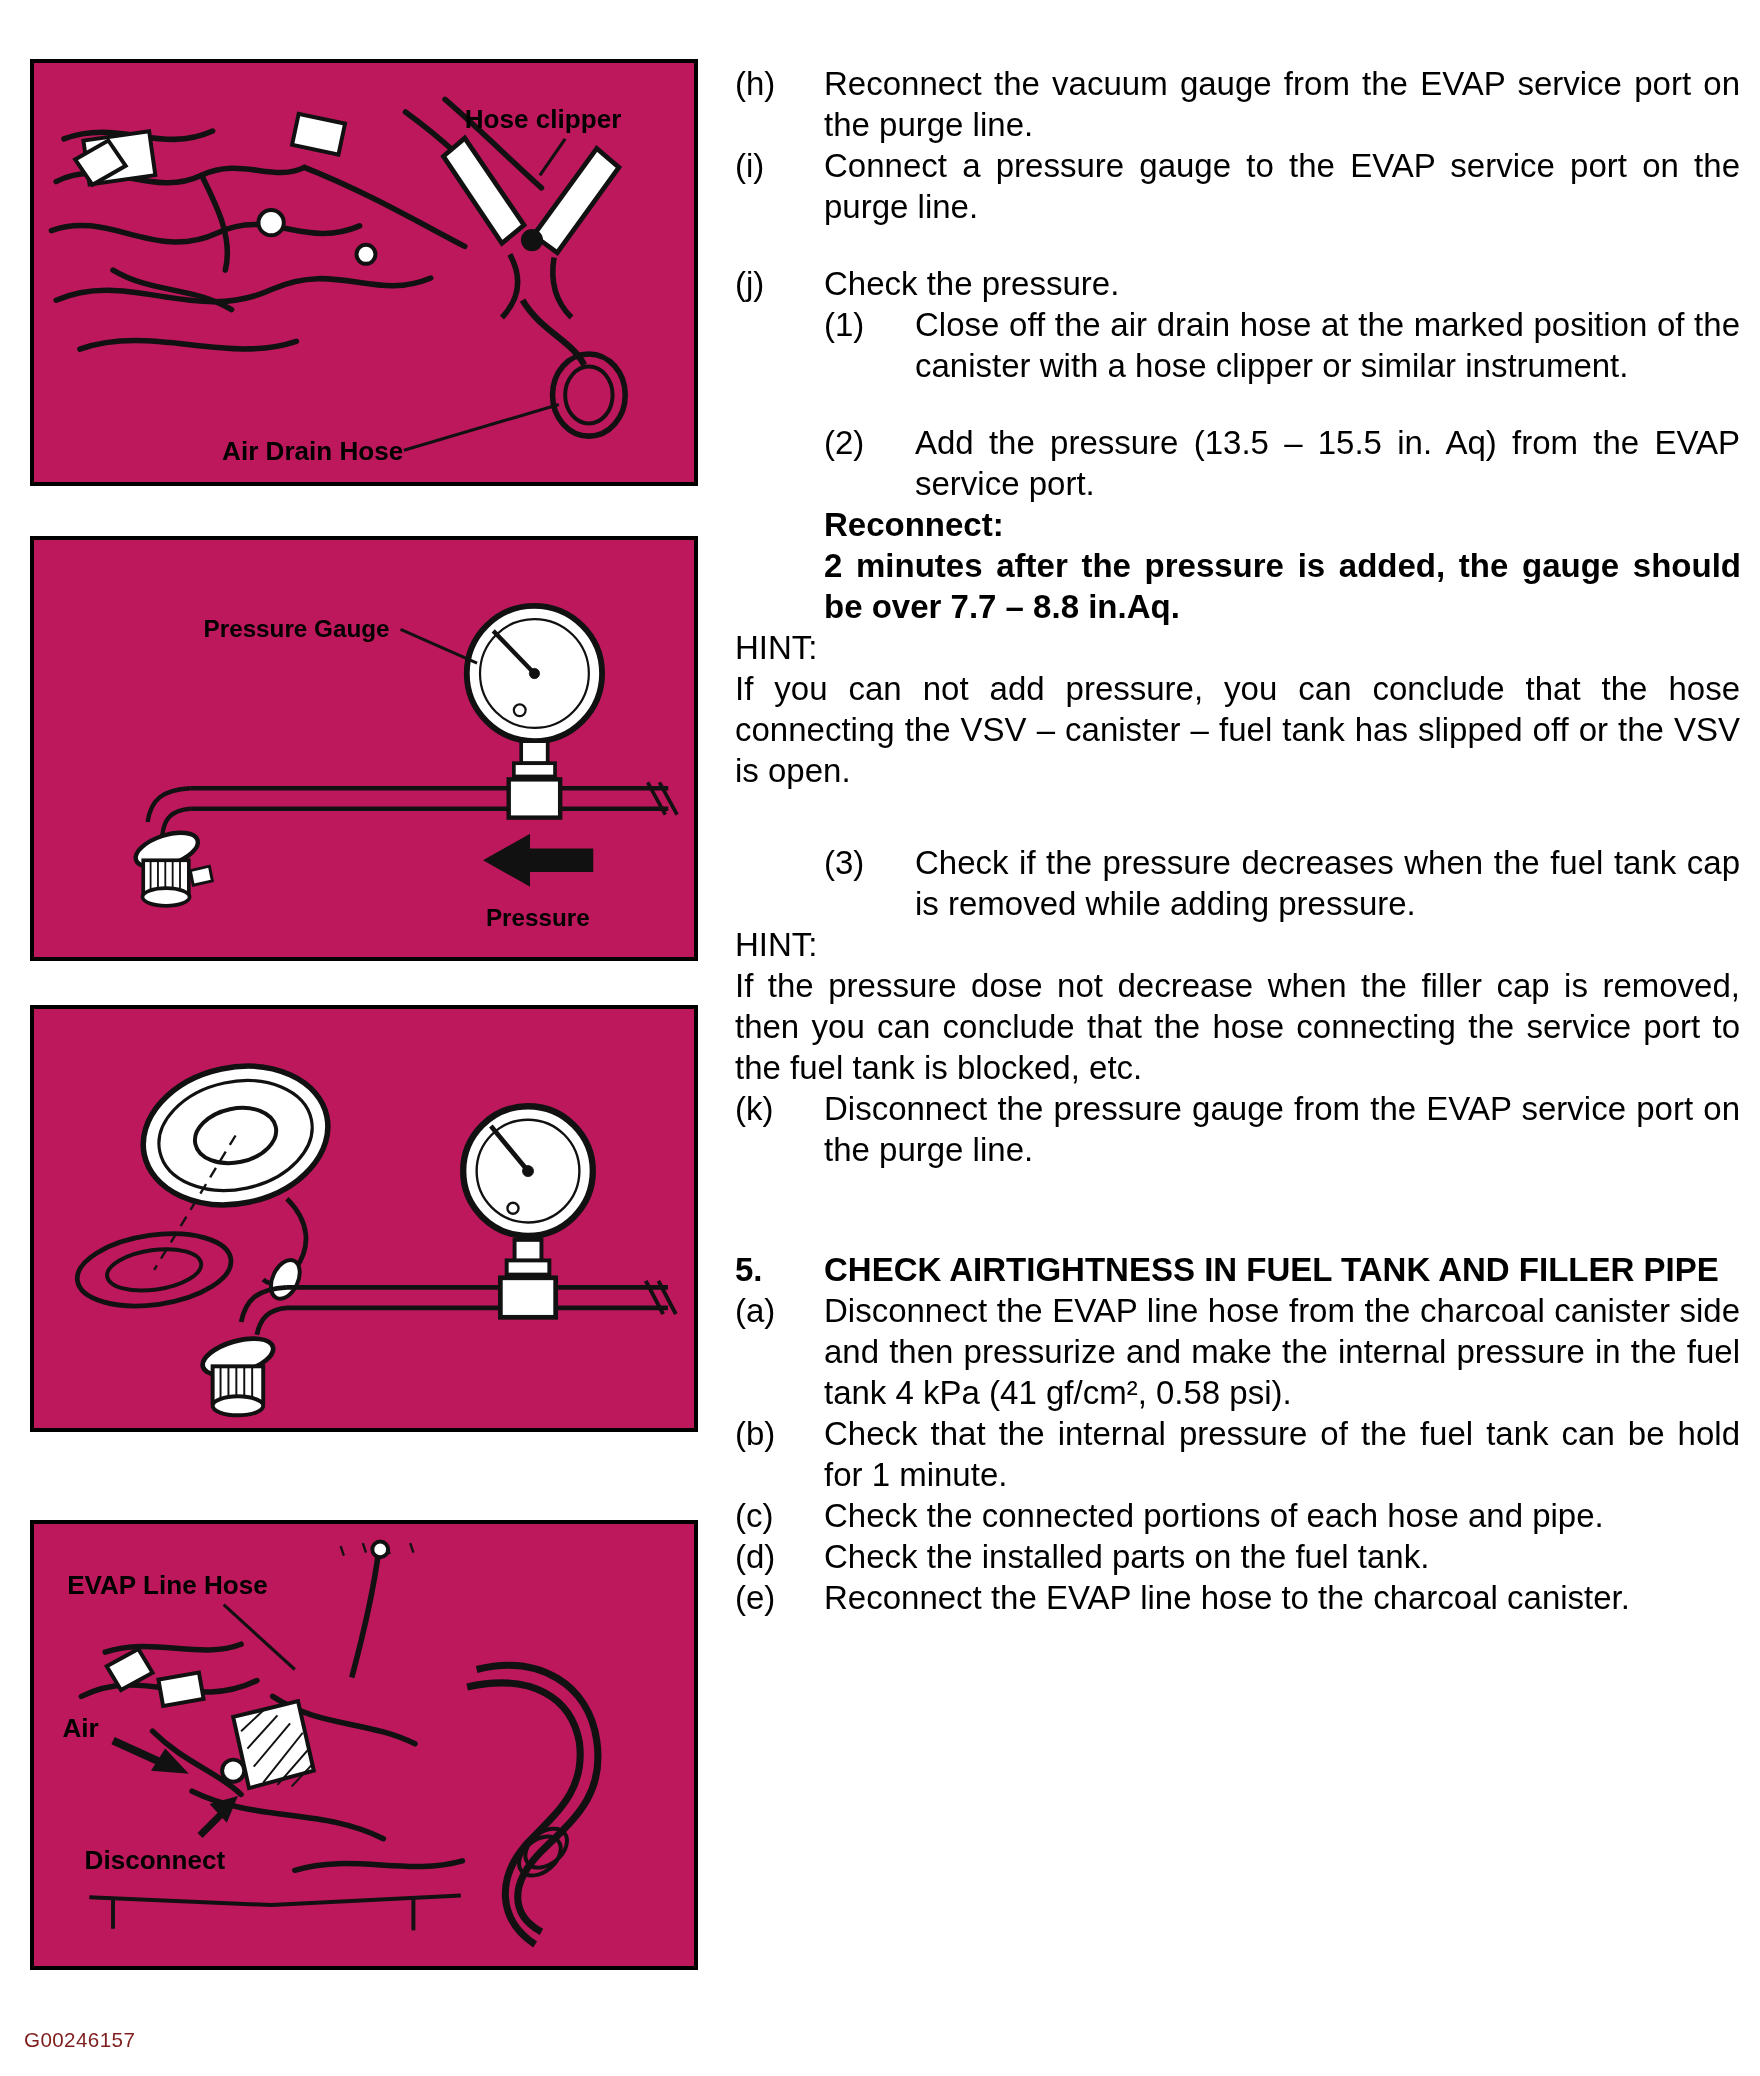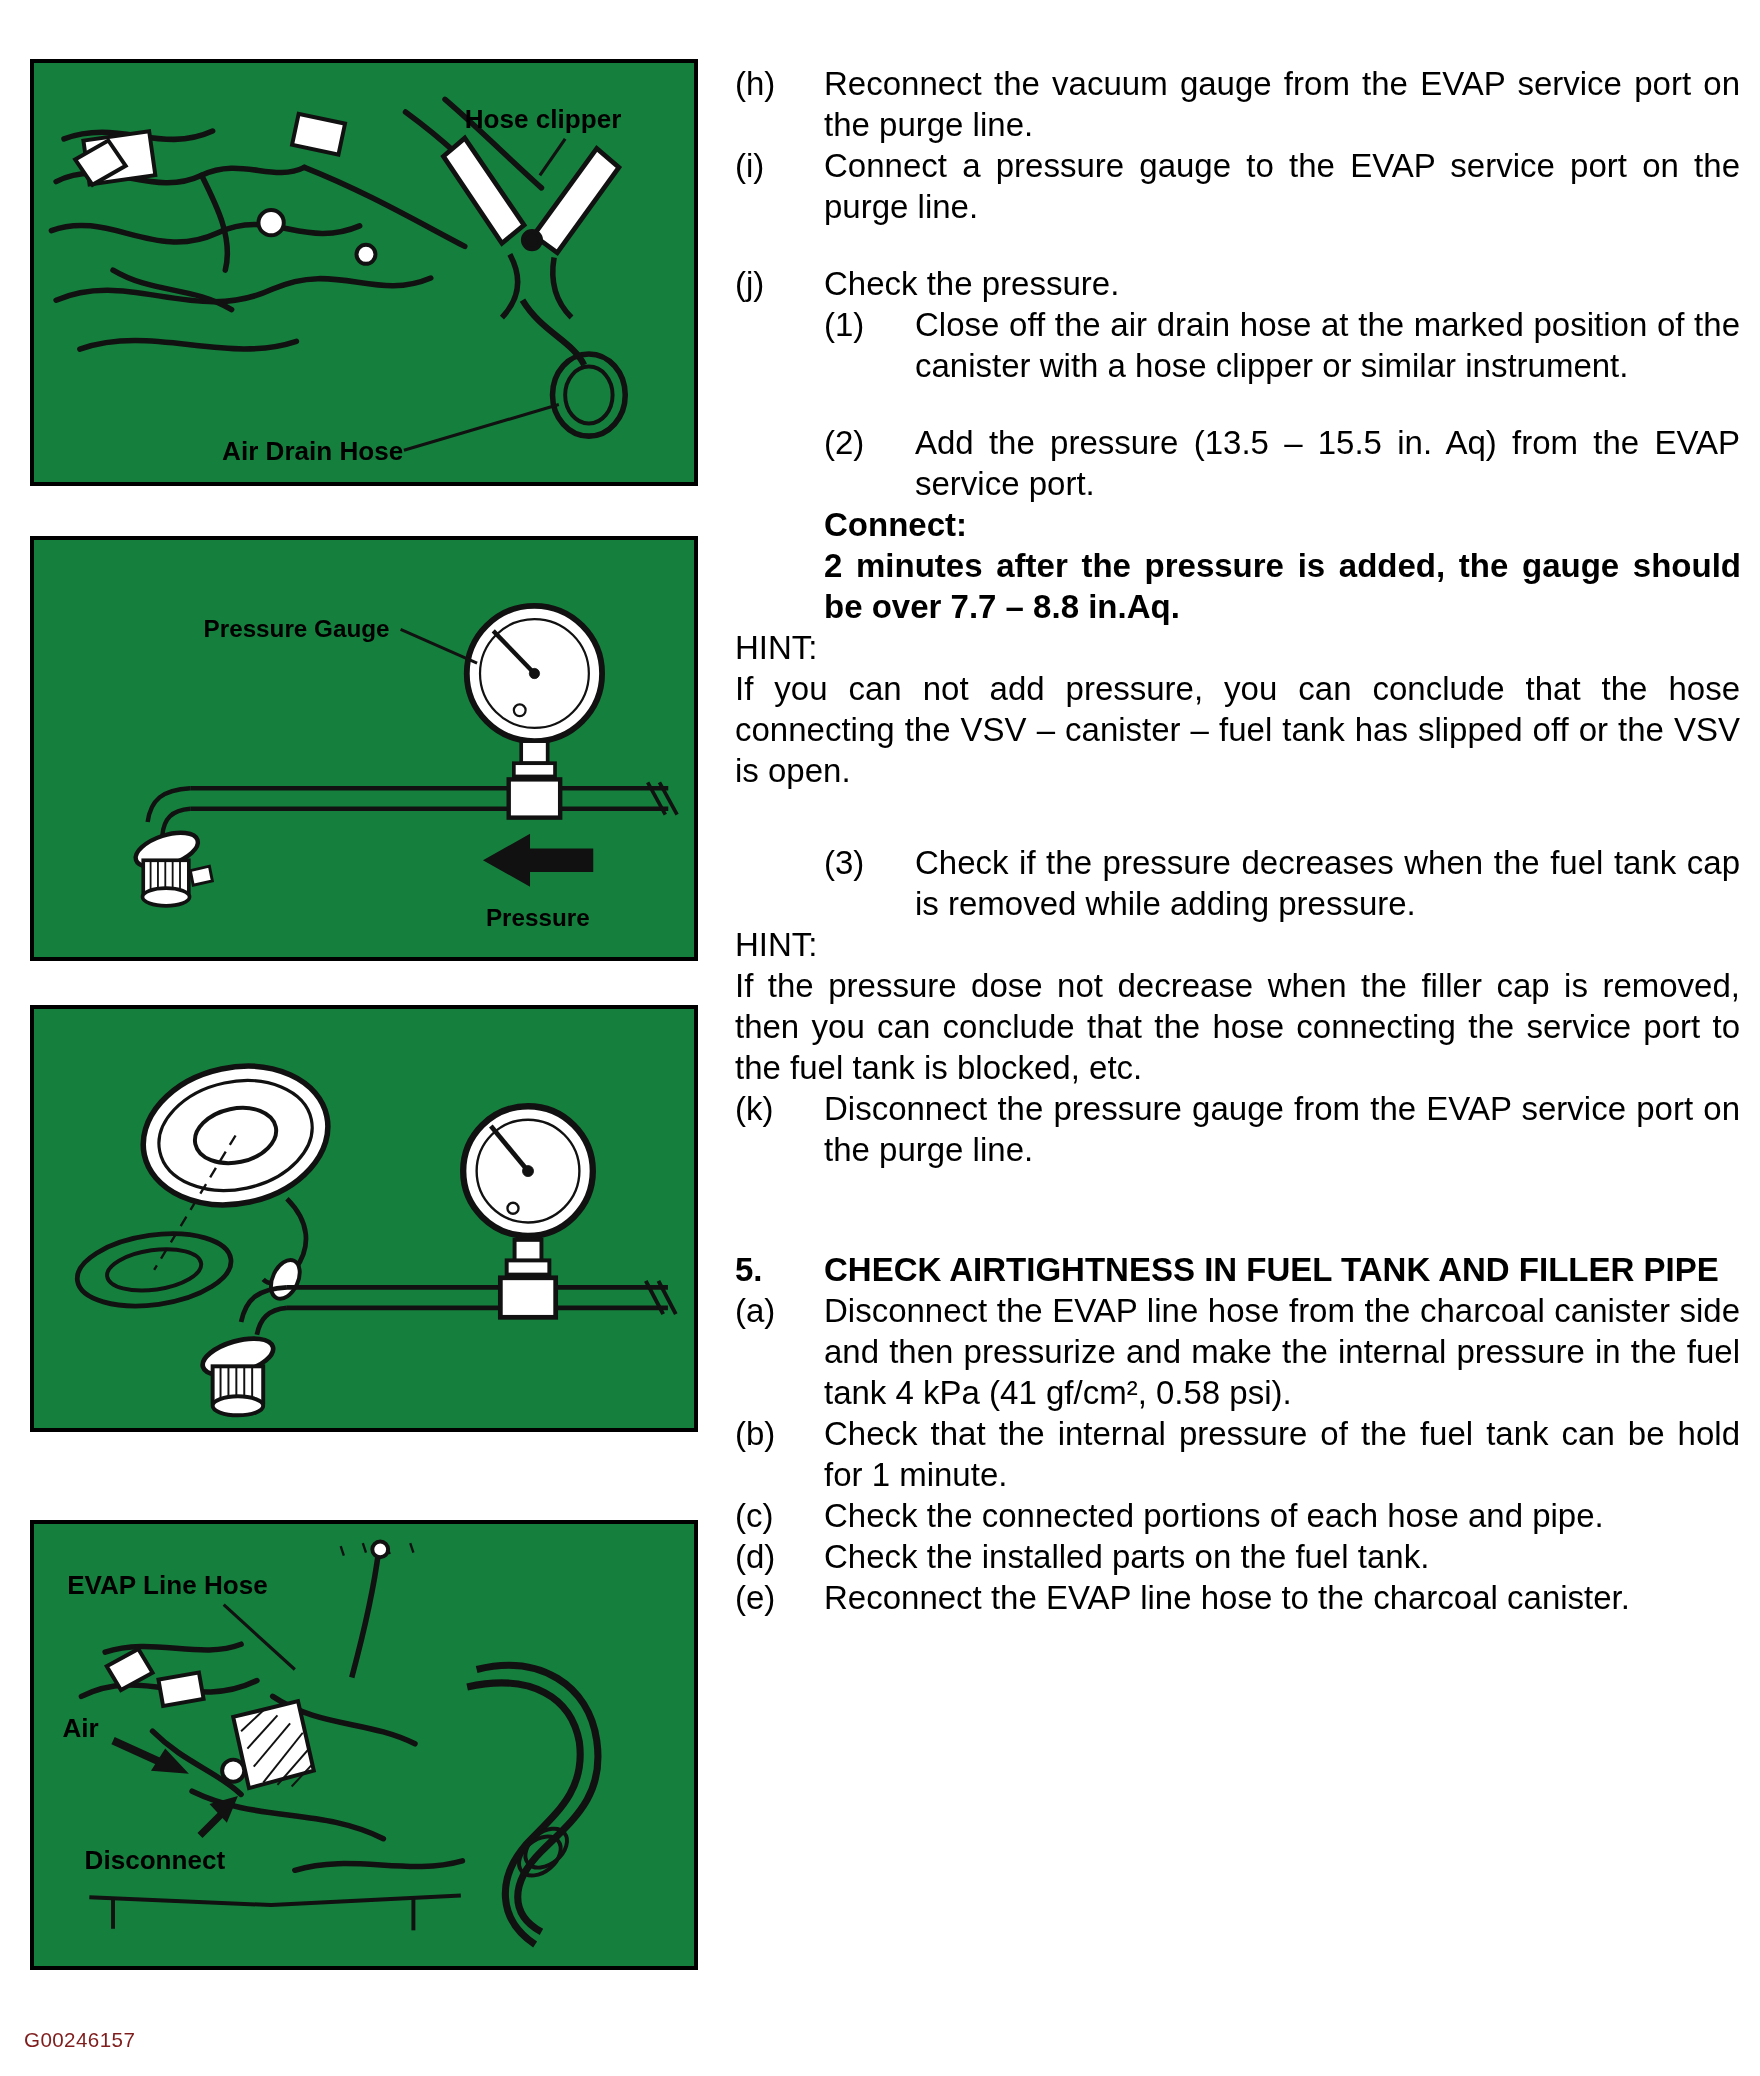--- a/index.html
+++ b/index.html
@@ -6,21 +6,21 @@
   html,body { background:#ffffff; }
   body {
     width:1760px; height:2077px; position:relative;
     font-family:"Liberation Sans", sans-serif; color:#000;
   }
   .page { position:absolute; inset:0; background:#fff; }
 
   
   .figure {
     position:absolute; left:30px; width:668px;
-    border:4px solid #000; background:#15803d; overflow:hidden;
+    border:4px solid #000; background:#be185d; overflow:hidden;
   }
   #fig1 { top:59px;   height:427px; }
   #fig2 { top:536px;  height:425px;padding-left:46px; }
   #fig3 { top:1005px; height:427px; }
   #fig4 { top:1520px; height:450px; }
   .figure svg { width:100%; height:100%; display:block; }
 
   .fig-label {
     font-family:"Liberation Sans", sans-serif;
     font-weight:700; font-size:33px; fill:#000;
@@ -263,21 +263,21 @@
     <div class="row sub">
       <span class="lbl">(1)</span>
       <span class="txt">Close off the air drain hose at the marked position of the canister with a hose clipper or similar instrument.</span>
     </div>
 
     <div class="row sub gap-md">
       <span class="lbl">(2)</span>
       <span class="txt">Add the pressure (13.5 – 15.5 in. Aq) from the EVAP service port.</span>
     </div>
 
-    <div class="ind1 bold">Connect:</div>
+    <div class="ind1 bold">Reconnect:</div>
     <div class="ind1 bold para">2 minutes after the pressure is added, the gauge should be over 7.7 – 8.8 in.Aq.</div>
 
     <div>HINT:</div>
     <div class="para">If you can not add pressure, you can conclude that the hose connecting the VSV – canister – fuel tank has slipped off or the VSV is open.</div>
 
     <div class="row sub gap-md2">
       <span class="lbl">(3)</span>
       <span class="txt">Check if the pressure decreases when the fuel tank cap is removed while adding pressure.</span>
     </div>
 

